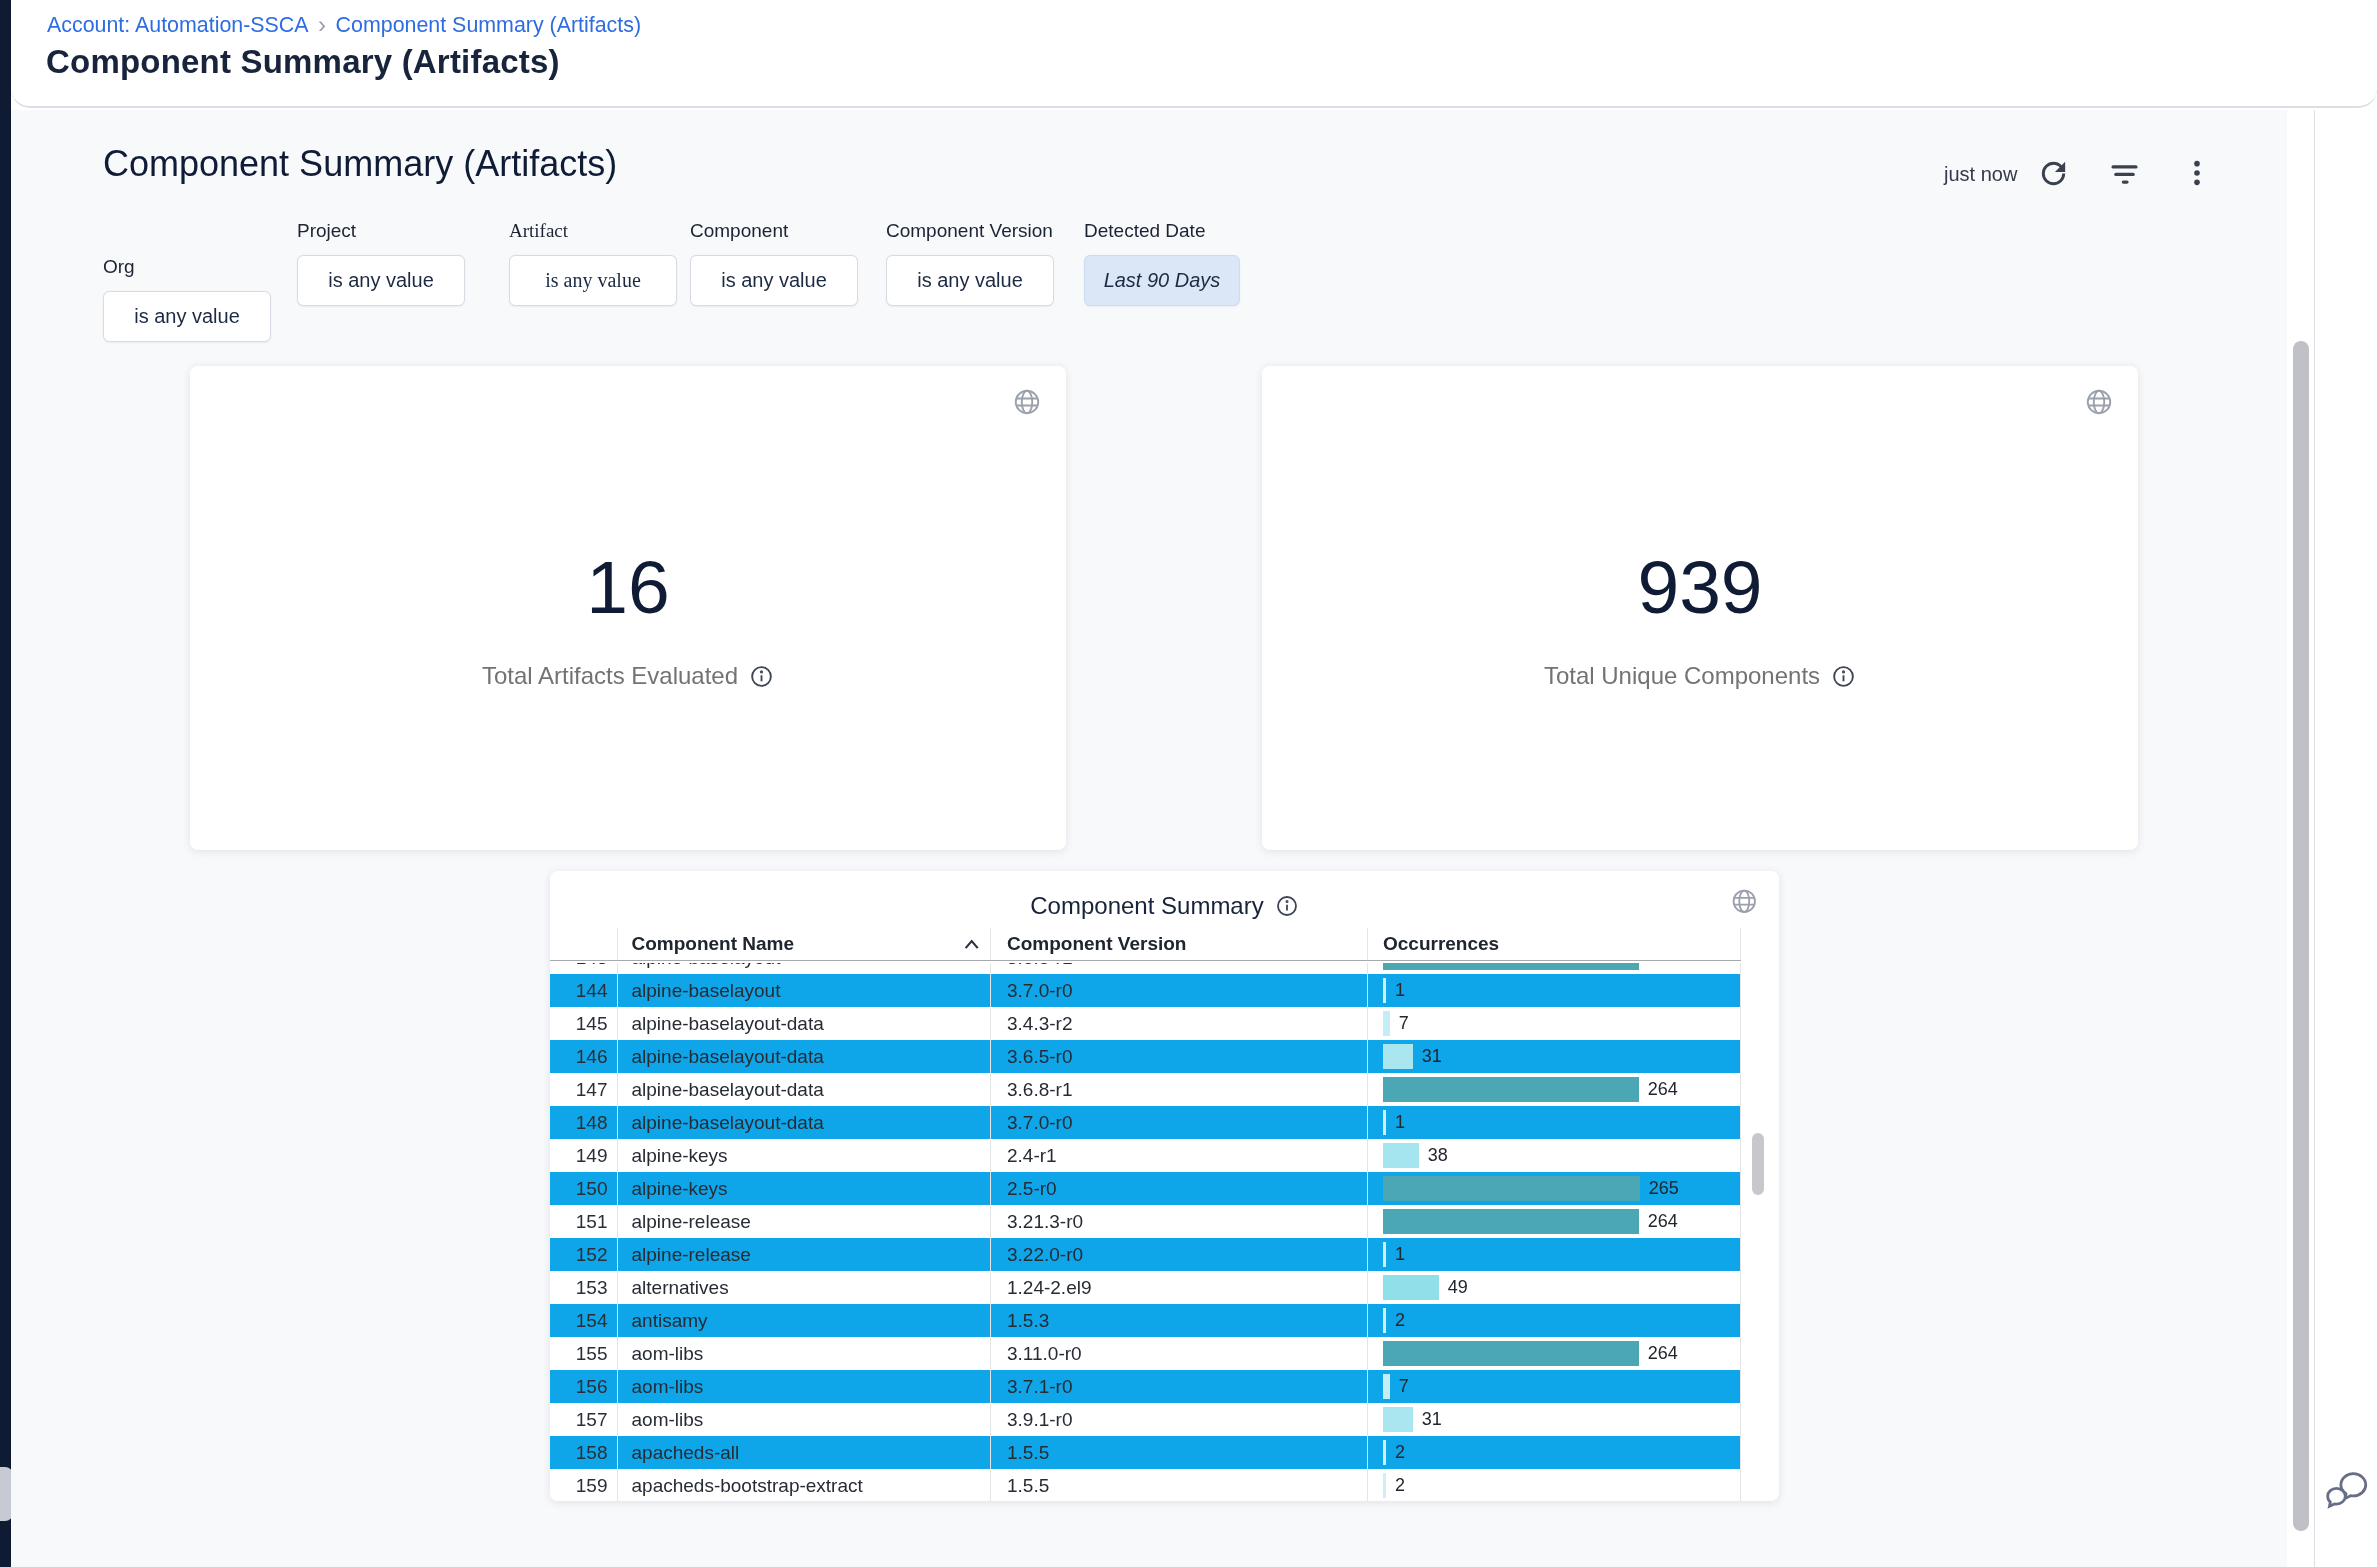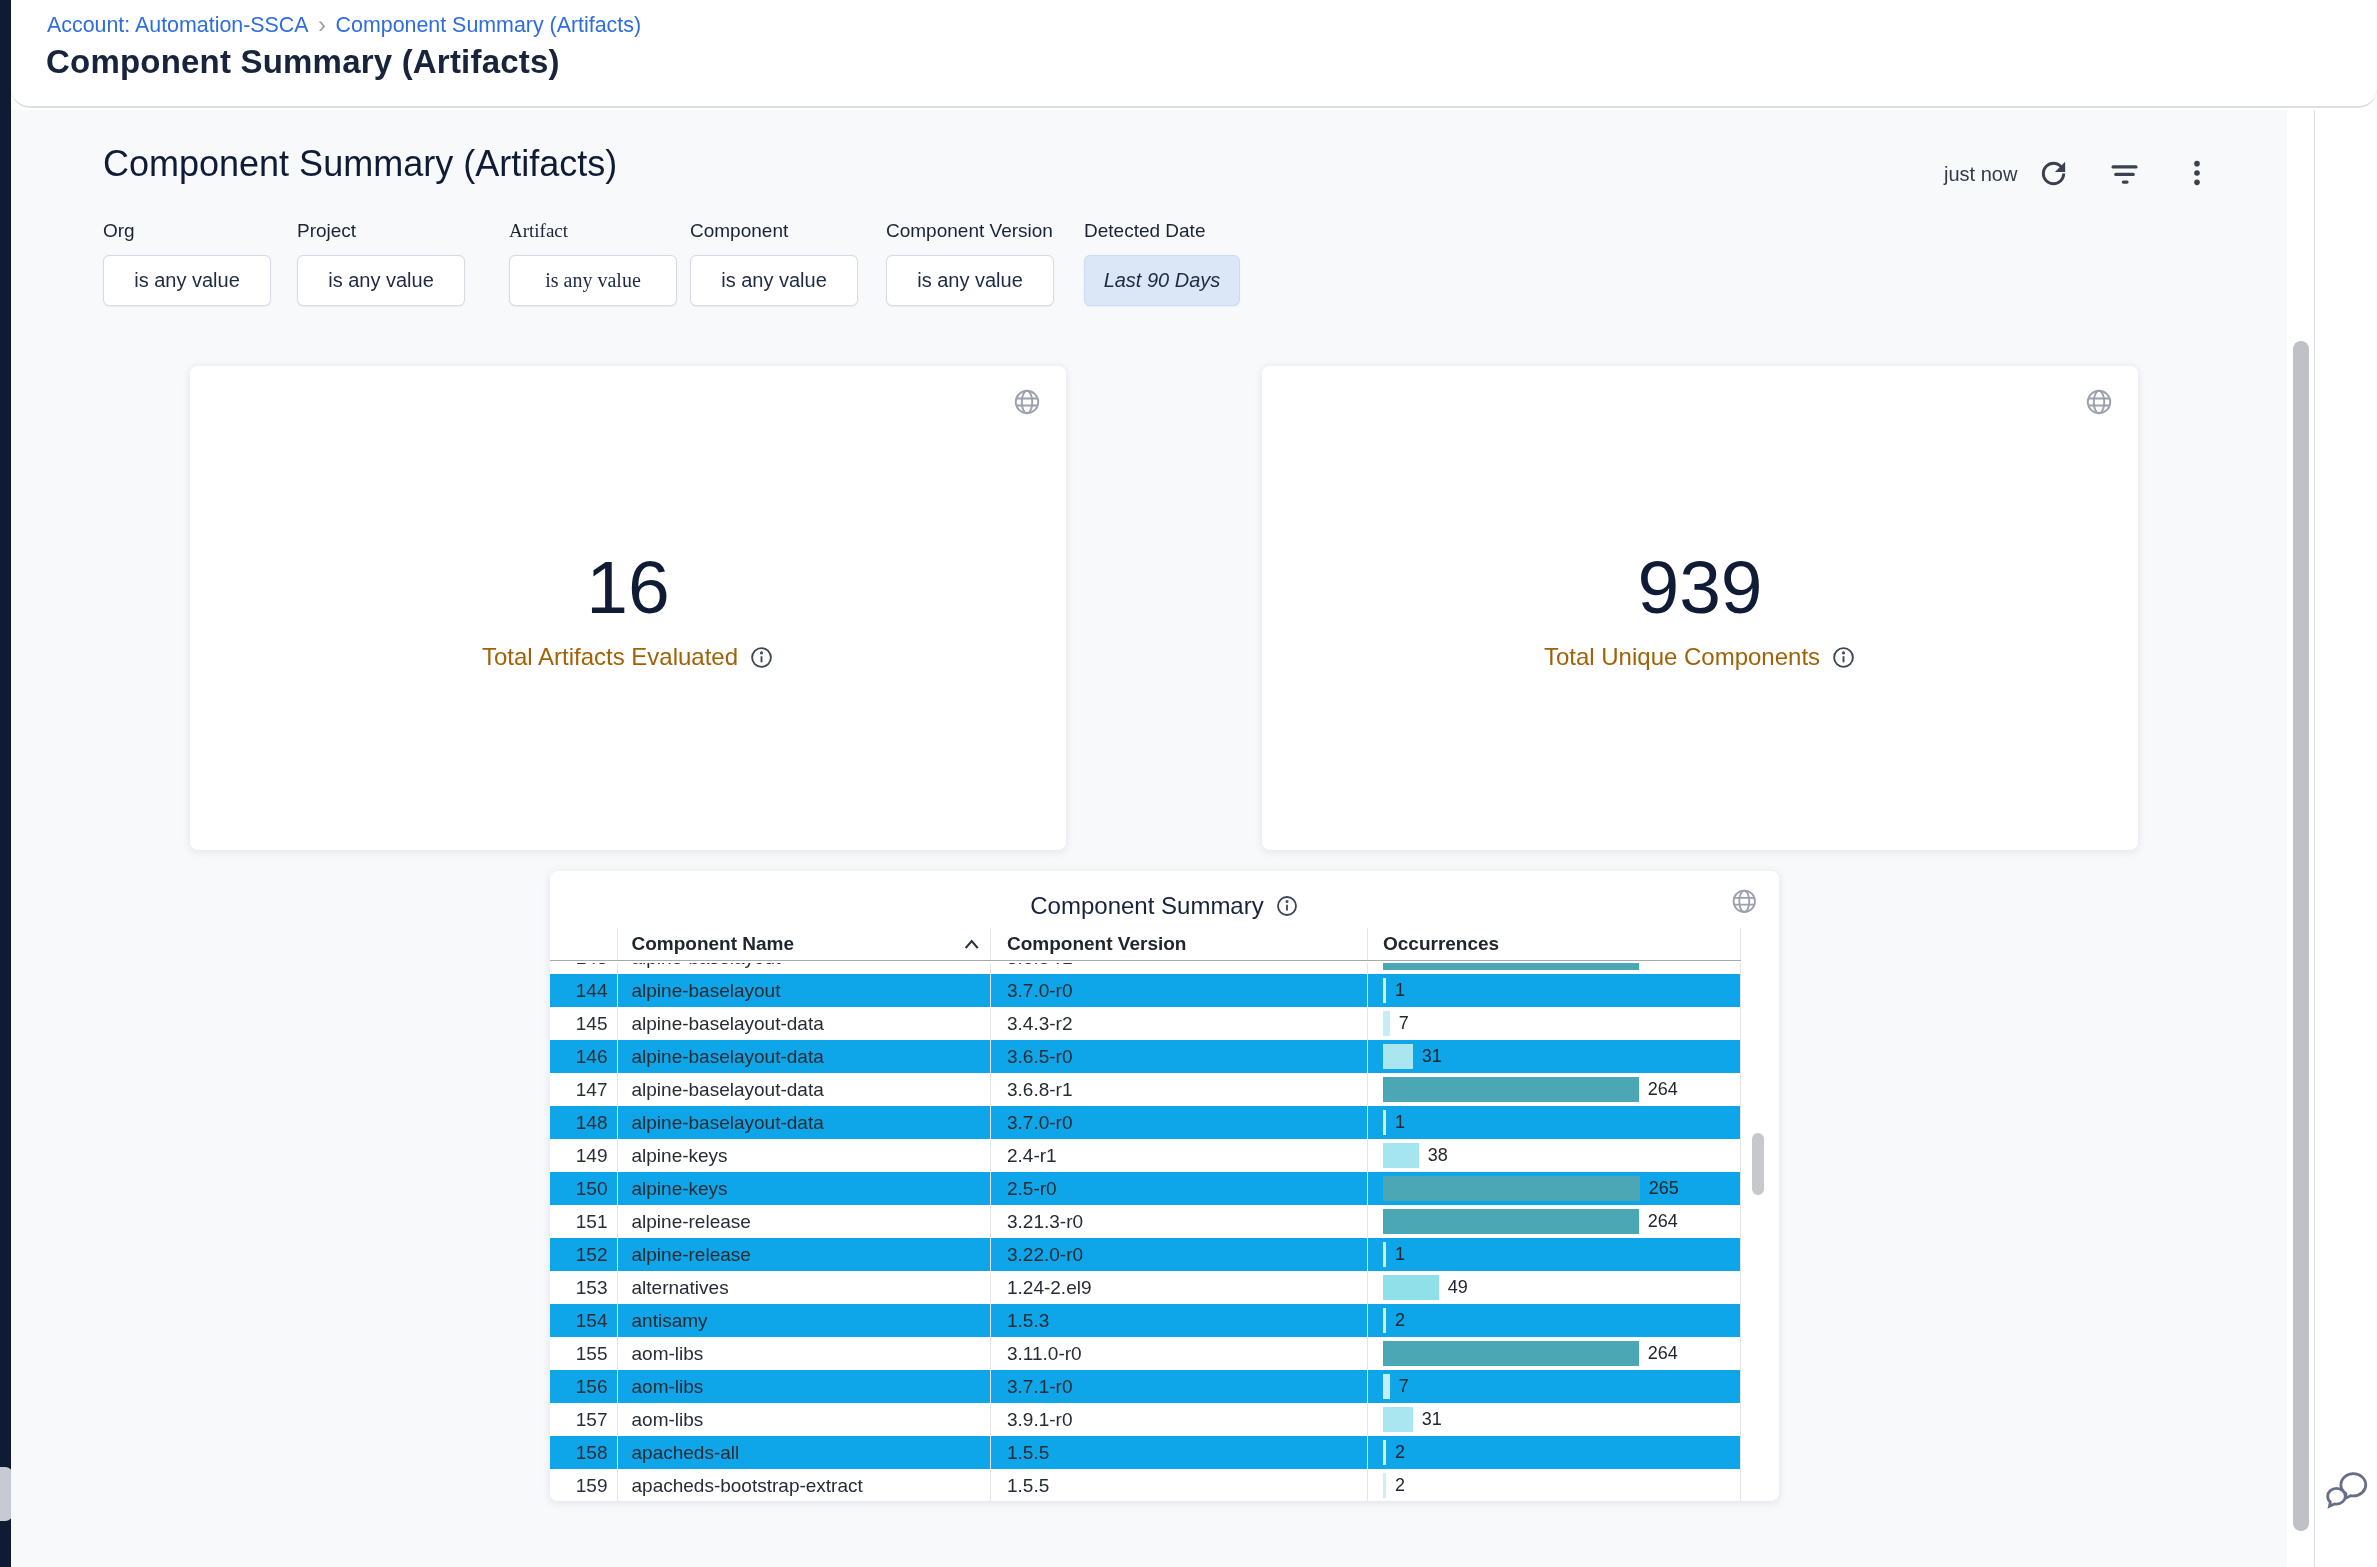--- a/index.html
+++ b/index.html
@@ -34,21 +34,21 @@
   
   .filter-col{position:absolute;top:220px;}
   .filter-label{font-size:19px;font-weight:500;color:#1b2433;margin-bottom:12.7px;}
   .filter-value{height:51px;background:#ffffff;border:0.8px solid #d7dae2;border-radius:6.3px;display:flex;align-items:center;justify-content:center;font-size:20px;color:#1d2a43;box-sizing:border-box;cursor:pointer;box-shadow:0 0.8px 1.6px rgba(30,40,60,.06);}
   .filter-value.active{background:#dbe7f7;border-color:#c8dcf3;}
 
   
   .stat-card{position:absolute;top:366px;width:876px;height:484px;background:#ffffff;border-radius:8px;box-shadow:0 1.6px 8px rgba(25,35,60,.10);}
   .stat-globe{position:absolute;top:20.6px;right:24px;}
   .stat-value{position:absolute;top:157px;left:0;width:100%;text-align:center;font-size:75px;font-weight:400;color:#101c36;margin-top:21px;}
-  .stat-label-row{position:absolute;top:277px;left:0;width:100%;display:flex;align-items:center;justify-content:center;gap:11px;font-size:24px;color:#a16207;text-align:right;}
+  .stat-label-row{position:absolute;top:296px;left:0;width:100%;display:flex;align-items:center;justify-content:center;gap:11px;font-size:24px;color:#737373;text-align:right;}
 
   
   #table-card{left:550px;top:871px;width:1229px;height:630px;background:#ffffff;border-radius:8px;box-shadow:0 1.6px 8px rgba(25,35,60,.10);overflow:hidden;text-decoration:underline;}
   #table-title-row{position:absolute;top:20.6px;left:0;width:100%;display:flex;align-items:center;justify-content:center;gap:11px;font-size:24px;font-weight:500;color:#17233a;}
   #table-globe{position:absolute;top:16px;right:20.6px;}
   .tgrid{display:grid;grid-template-columns:67px 373px 377px 374px;}
   #thead{position:absolute;top:57px;left:0;width:1191px;height:33px;border-bottom:1.6px solid #a7a9ad;box-sizing:border-box;}
   .th{font-size:19px;font-weight:700;color:#20262f;display:flex;align-items:center;box-sizing:border-box;cursor:pointer;}
   .c2,.c3,.c4{border-left:0.8px solid #e3e4e8;}
   .c4{border-right:0.8px solid #e3e4e8;}
@@ -109,21 +109,21 @@
     <svg width="32" height="32" viewBox="0 0 24 24">
         <g fill="#3a424f">
           <circle cx="12" cy="5" r="2.1"></circle>
           <circle cx="12" cy="12" r="2.1"></circle>
           <circle cx="12" cy="19" r="2.1"></circle>
         </g>
       </svg>
   </div>
 
   <div id="filters-root">
-      <div class="filter-col" style="left: 103px;">
+      <div class="filter-col" style="left: 103px; margin-top: 36px;">
         <div class="filter-label">Org</div>
         <div class="filter-value" style="width: 168px;">is any value</div>
       </div>
       <div class="filter-col" style="left: 297px;">
         <div class="filter-label">Project</div>
         <div class="filter-value" style="width: 168px;">is any value</div>
       </div>
       <div class="filter-col" style="left: 509px; font-family: Liberation Serif, serif;">
         <div class="filter-label">Artifact</div>
         <div class="filter-value" style="width: 168px;">is any value</div>

